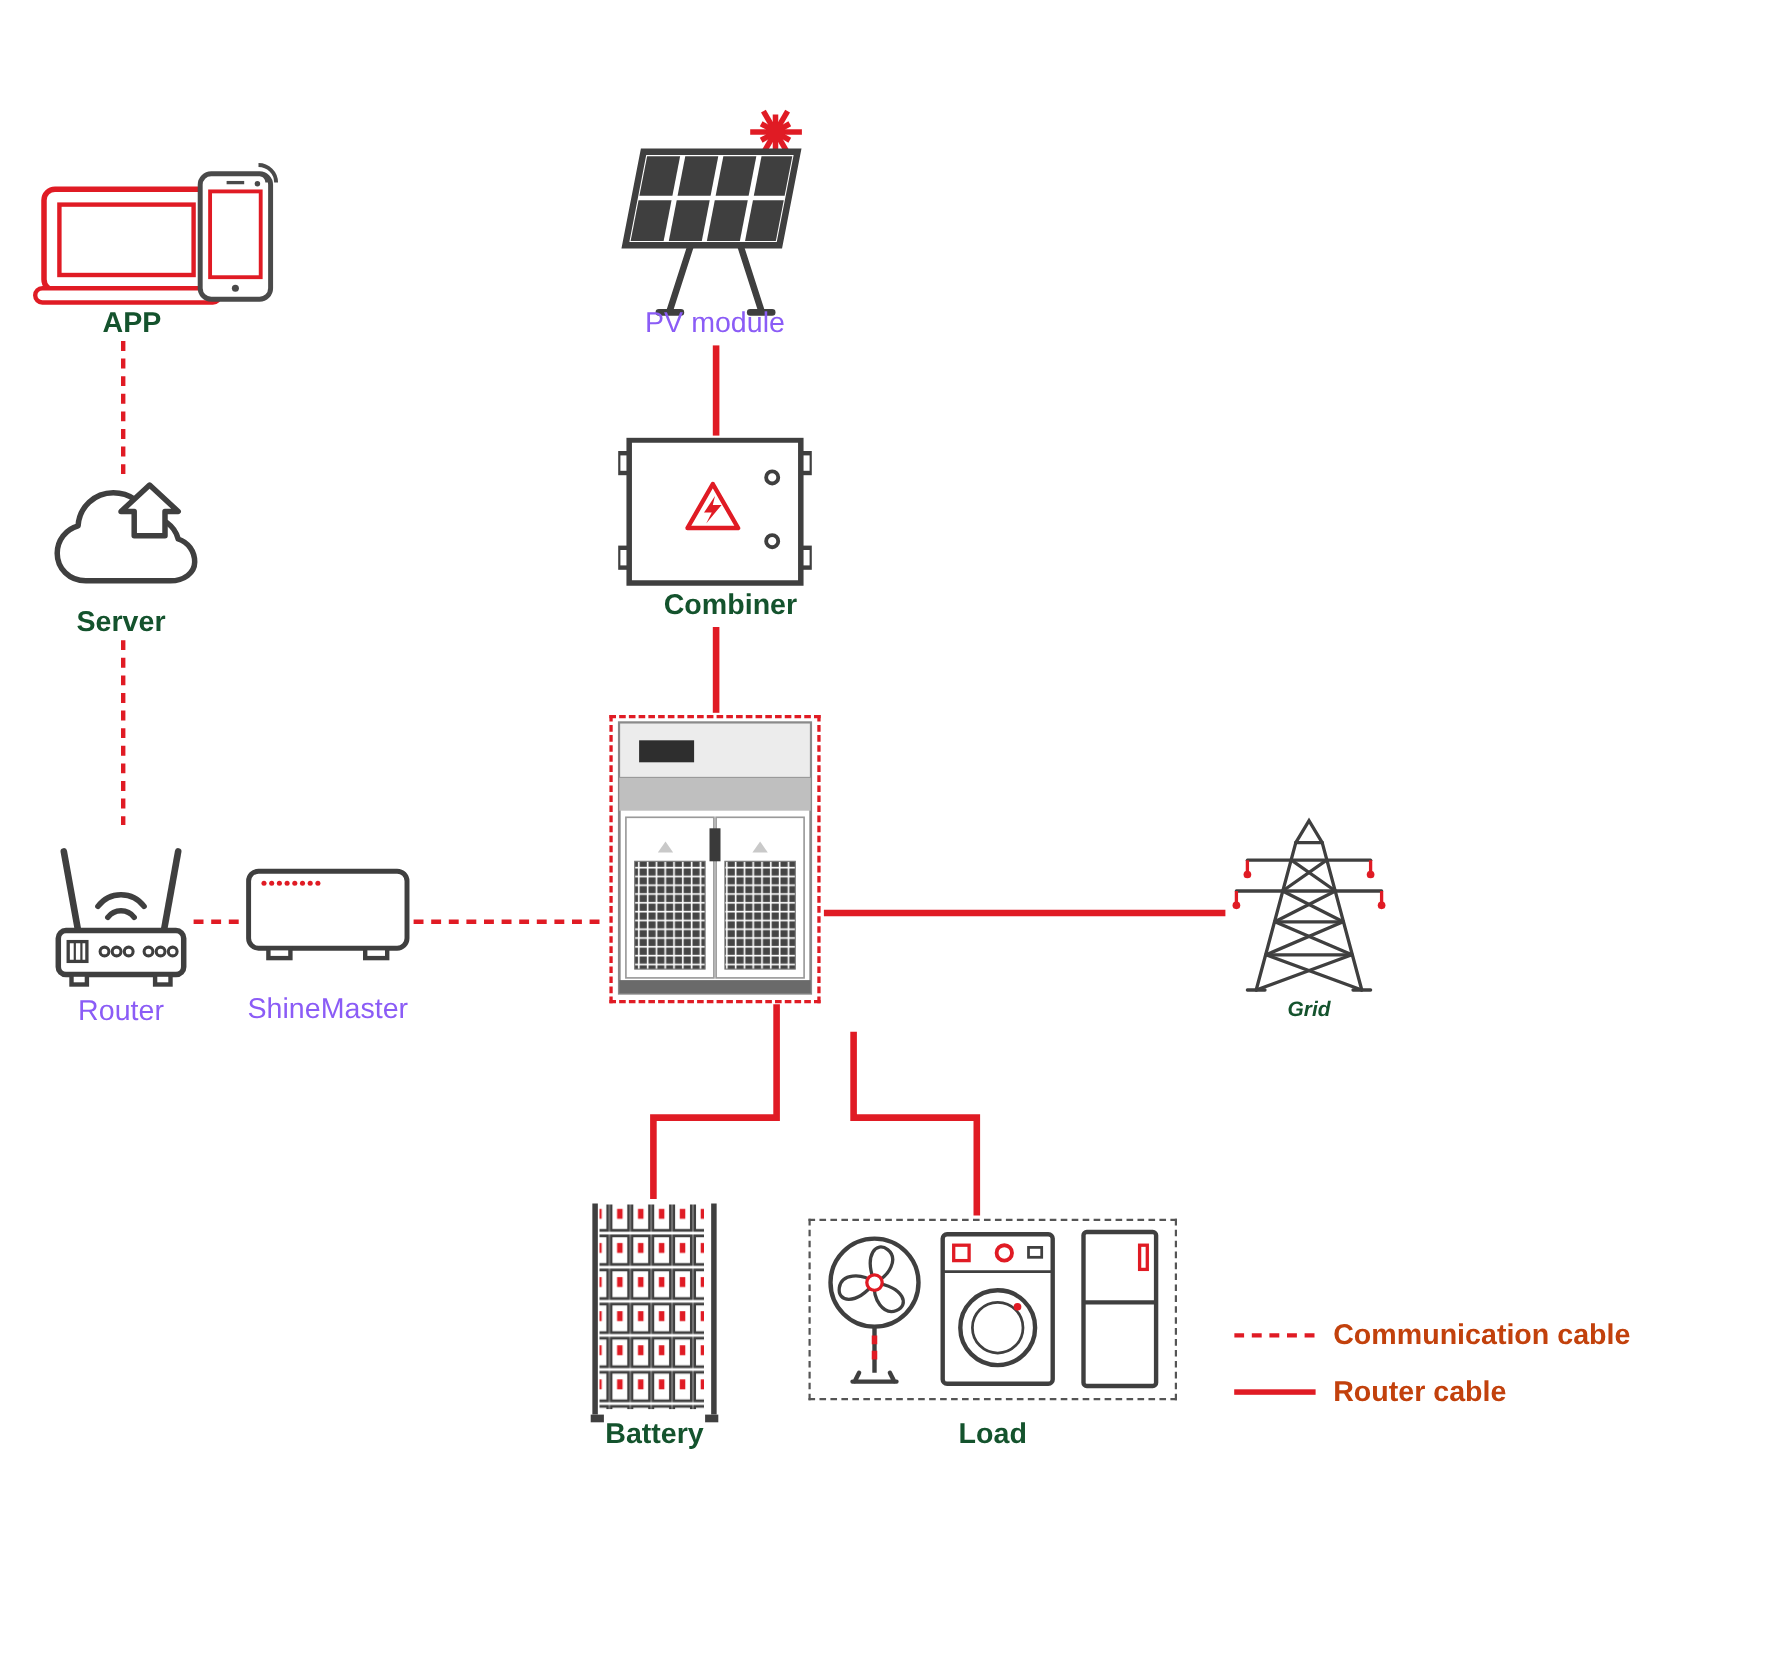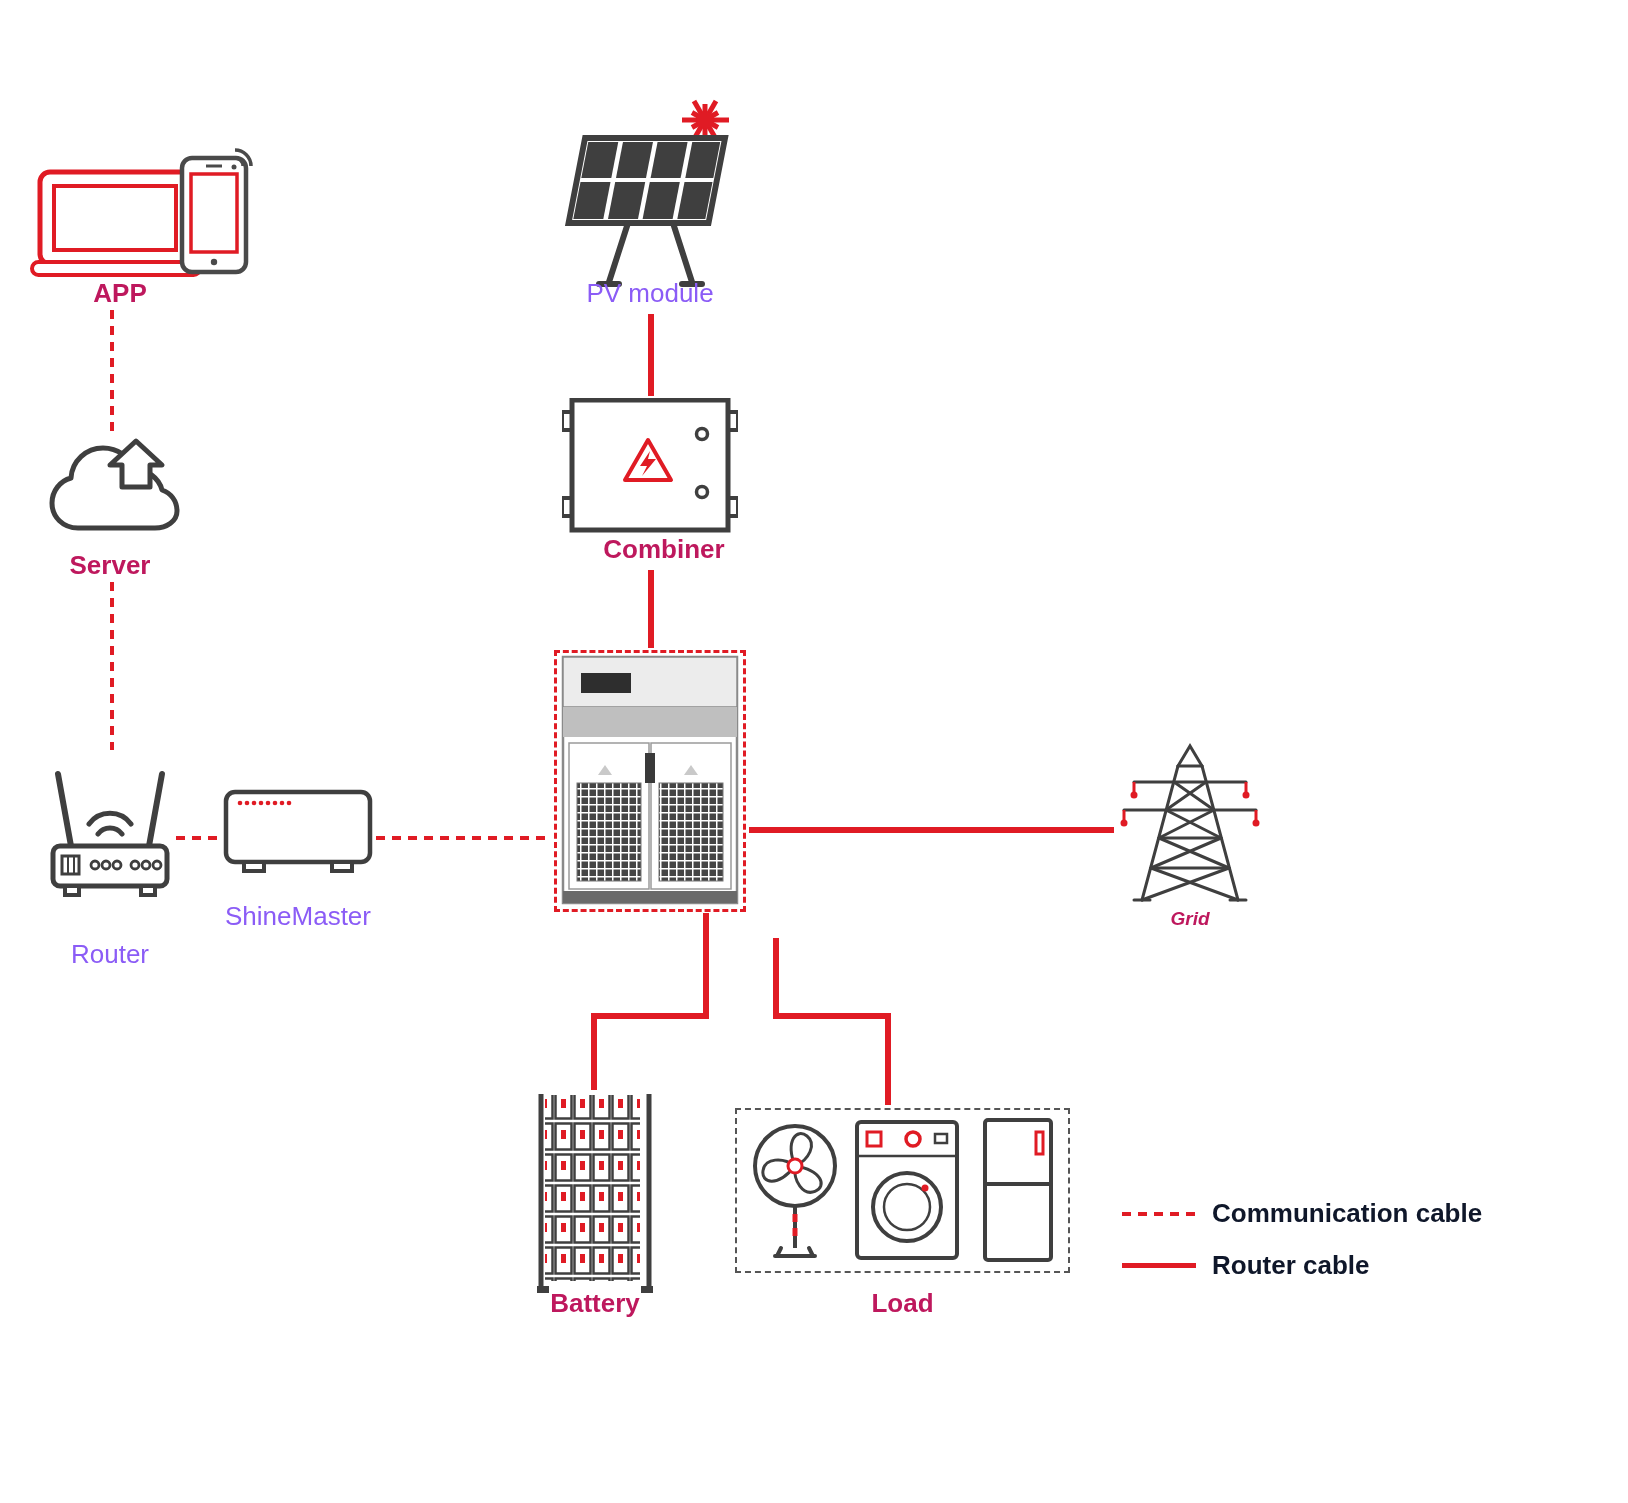--- a/index.html
+++ b/index.html
@@ -5,27 +5,27 @@
 <style>
   html,body{margin:0;padding:0;background:#fff;}
   .canvas{
     position:relative;width:1628px;height:1503px;background:#fff;overflow:hidden;
     font-family:"Liberation Sans", sans-serif;
   }
   .wires{position:absolute;left:0;top:0;pointer-events:none;}
   .wires .comm{stroke:#e01b24;stroke-width:4;fill:none;stroke-dasharray:9 7;}
   .wires .power{stroke:#e01b24;stroke-width:6;fill:none;}
   .node{position:absolute;}
-  .lbl{position:absolute;text-align:center;color:#be185d;font-weight:700;font-size:26px;}
+  .lbl{position:absolute;text-align:center;color:#14532d;font-weight:700;font-size:26px;}
   .lbl.muted{color:#8b5cf6;font-weight:500;}
   .lbl.small{font-size:19px;font-style:italic;}
   .inverter-box{position:absolute;left:554px;top:650px;width:192px;height:262px;border:3px dashed #e01b24;box-sizing:border-box;}
   .load-box{position:absolute;left:735px;top:1108px;width:335px;height:165px;border:2.5px dashed #555;box-sizing:border-box;}
   .legend-row{position:absolute;display:flex;align-items:center;gap:16px;}
-  .legend-text{color:#0f172a;font-weight:700;font-size:26px;white-space:nowrap;}
+  .legend-text{color:#c2410c;font-weight:700;font-size:26px;white-space:nowrap;}
   .power-sample{width:74px;height:5px;background:#e01b24;}
 </style>
 </head>
 <body>
 
 <div class="canvas">
 
   <svg class="wires" width="1628" height="1503" viewBox="0 0 1628 1503">
     <path class="comm" d="M112 310 V 438"></path>
     <path class="comm" d="M112 582 V 750"></path>
@@ -139,21 +139,21 @@
           <circle cx="61" cy="115" r="4" stroke-width="2.8"></circle>
           <circle cx="72" cy="115" r="4" stroke-width="2.8"></circle>
         <circle cx="90" cy="115" r="4" stroke-width="2.8"></circle>
           <circle cx="101" cy="115" r="4" stroke-width="2.8"></circle>
           <circle cx="112" cy="115" r="4" stroke-width="2.8"></circle>
         <rect x="20" y="136" width="14" height="9" stroke-width="4" fill="#fff"></rect>
         <rect x="96" y="136" width="14" height="9" stroke-width="4" fill="#fff"></rect>
       </g>
     </svg>
   </div>
-  <div class="lbl muted" style="left:40px;top:939px;width:140px">Router</div>
+  <div class="lbl muted" style="left:40px;top:903px;width:140px">Router</div>
 
   <div class="node" style="left:222px;top:782px;width:152px;height:100px">
     <svg width="152" height="100" viewBox="0 0 152 100">
       <rect x="4" y="10" width="144" height="70" rx="9" fill="#fff" stroke="#3f3f3f" stroke-width="4.5"></rect>
       <g fill="#e01b24">
         <circle cx="18" cy="21" r="2.3"></circle>
           <circle cx="25" cy="21" r="2.3"></circle>
           <circle cx="32" cy="21" r="2.3"></circle>
           <circle cx="39" cy="21" r="2.3"></circle>
         <circle cx="46" cy="21" r="2.3"></circle>

